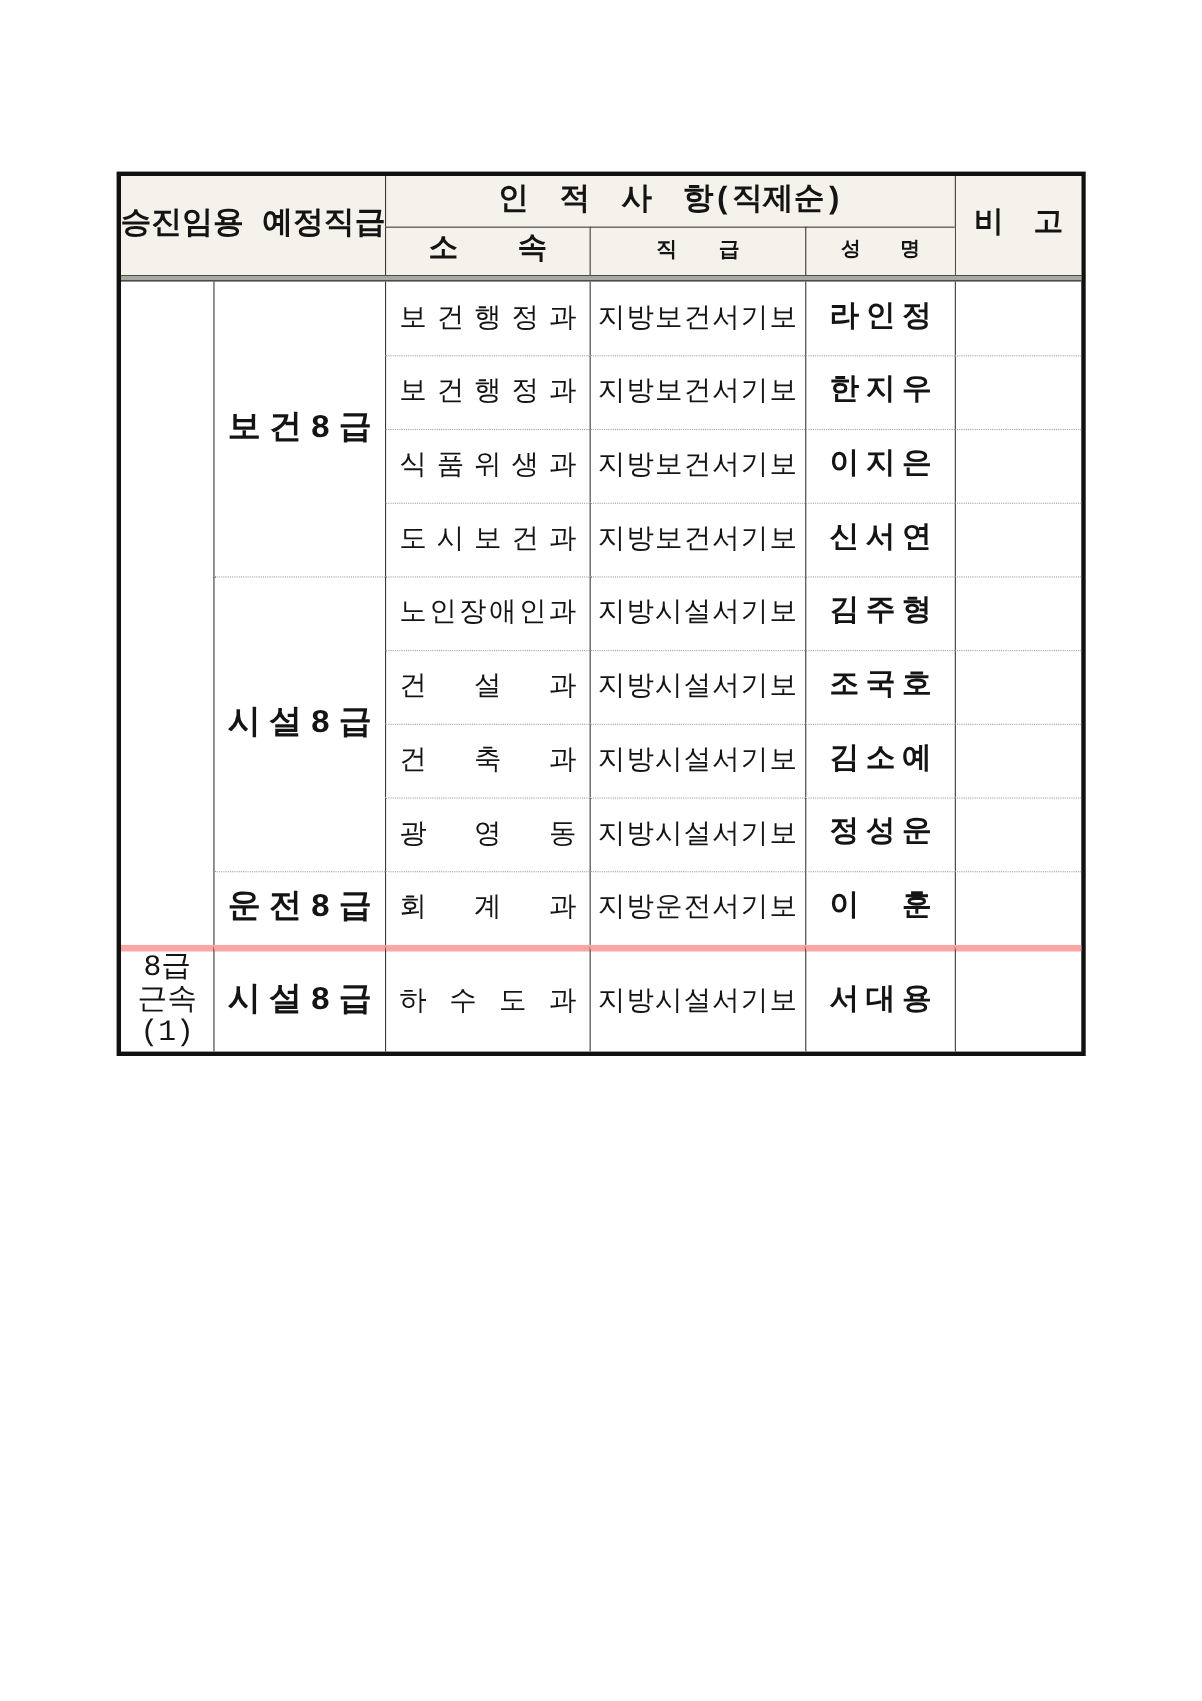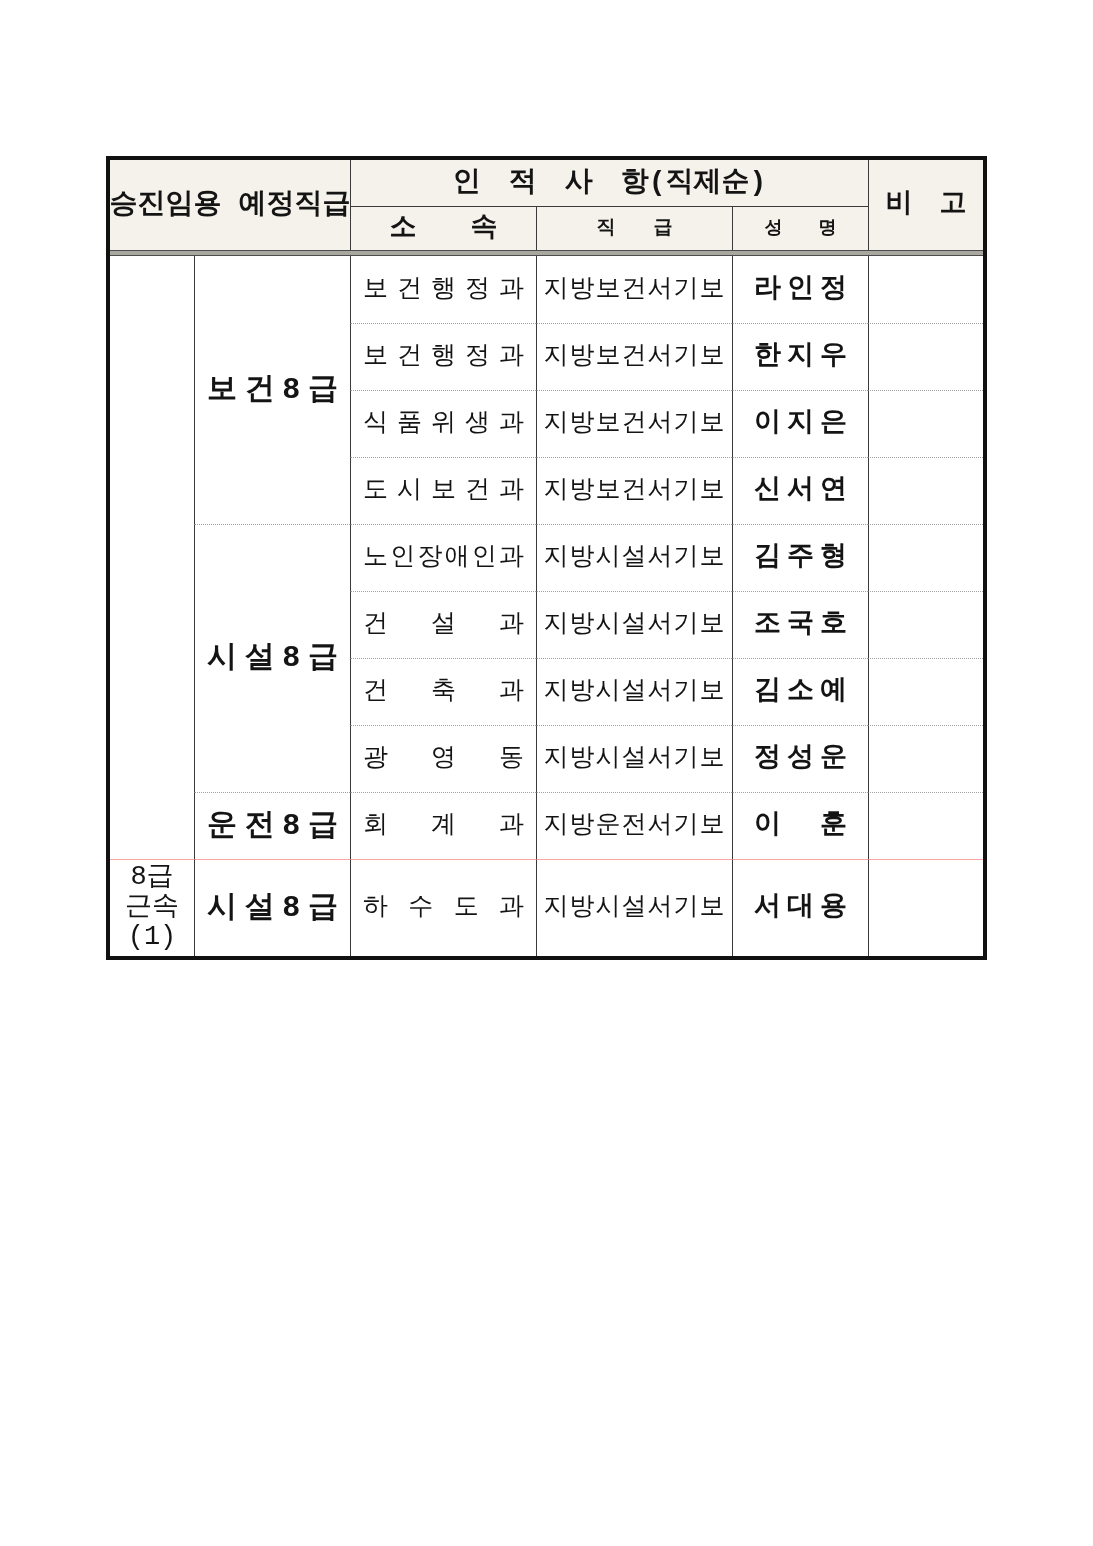--- a/index.html
+++ b/index.html
@@ -9,21 +9,21 @@
        display:grid;
        grid-template-columns:84px 156px 186px 196px 136px 115px;
        grid-template-rows:46px 44px 6px repeat(9,67px) 97px;}
   .cell{display:flex;align-items:center;justify-content:center;box-sizing:border-box;
         white-space:pre;line-height:1.1;}
   .hdr{background:#f4f2ea;font-weight:700;font-size:28px;}
   .sep{background:linear-gradient(to bottom,#4c4c4c 0 17%,#a8a8a1 17% 83%,#4c4c4c 83% 100%);}
   .bl{border-left:1.5px solid #3a3a3a;}
   .bt-thin{border-top:1.5px solid #3a3a3a;}
   .bt-dot{border-top:1px dotted #a0a0a0;}
-  .bt-solid{border-top:1px solid #fca5a5;}
+  .bt-solid{border-top:6px solid #fca5a5;}
   .dist{justify-content:space-between;}
   .grp{font-weight:700;font-size:30px;padding:0 12px;}
   .aff{font-size:25px;padding:0 12px;}
   .rank{font-size:25px;letter-spacing:1px;}
   .name{font-weight:700;font-size:27px;padding:0 21px;}
   .cat-text{white-space:pre-line;text-align:center;font-size:27px;line-height:1.1;}
 </style>
 </head>
 <body>
 

